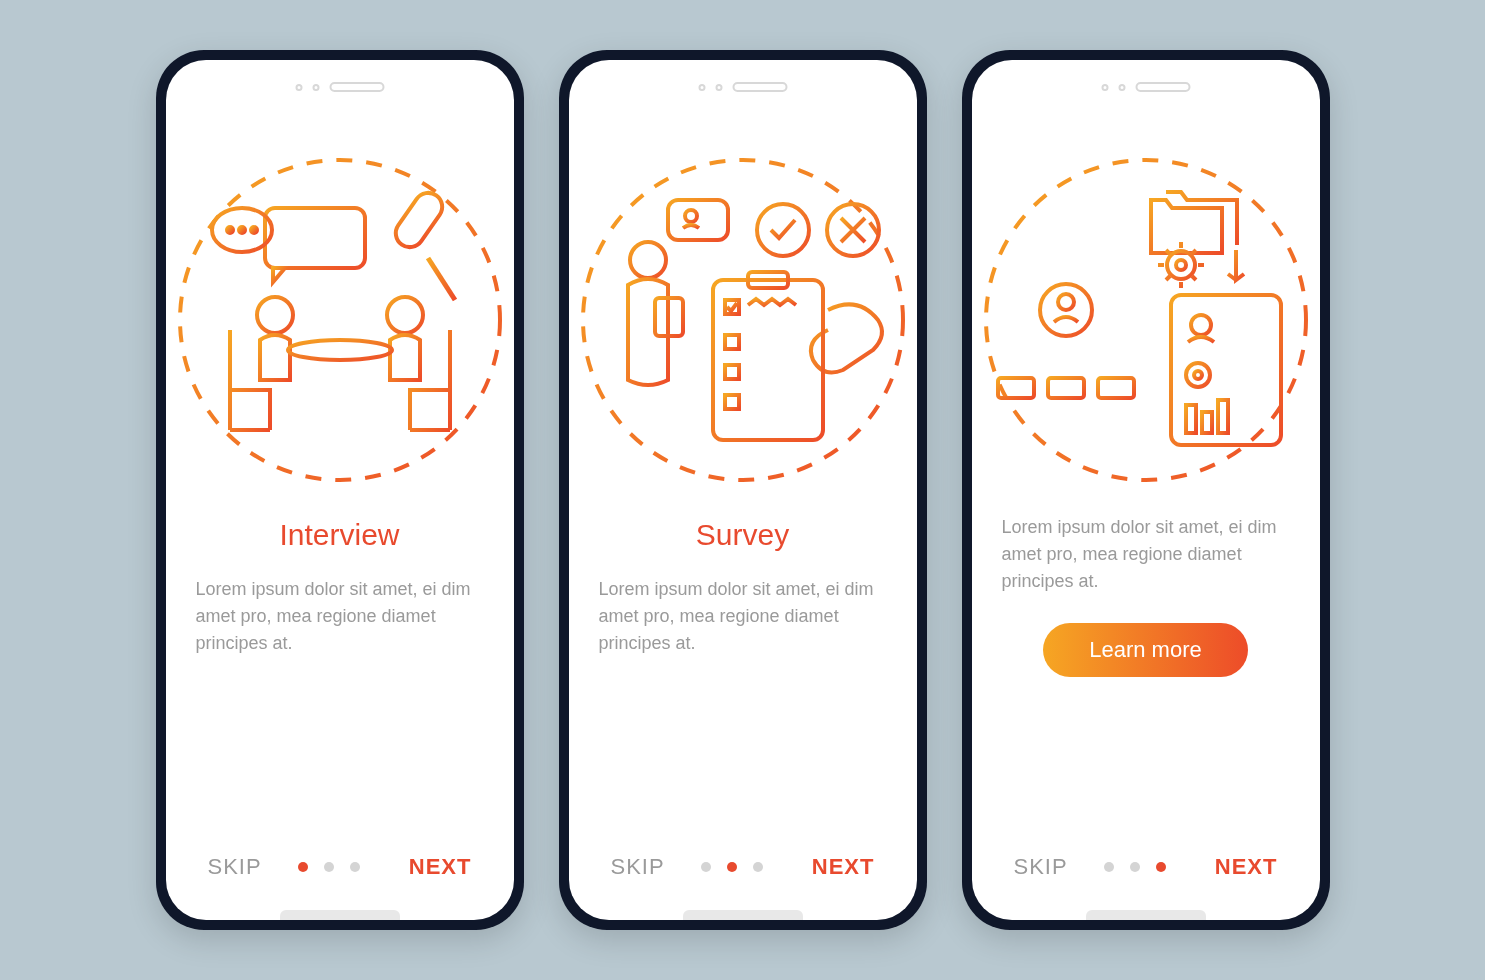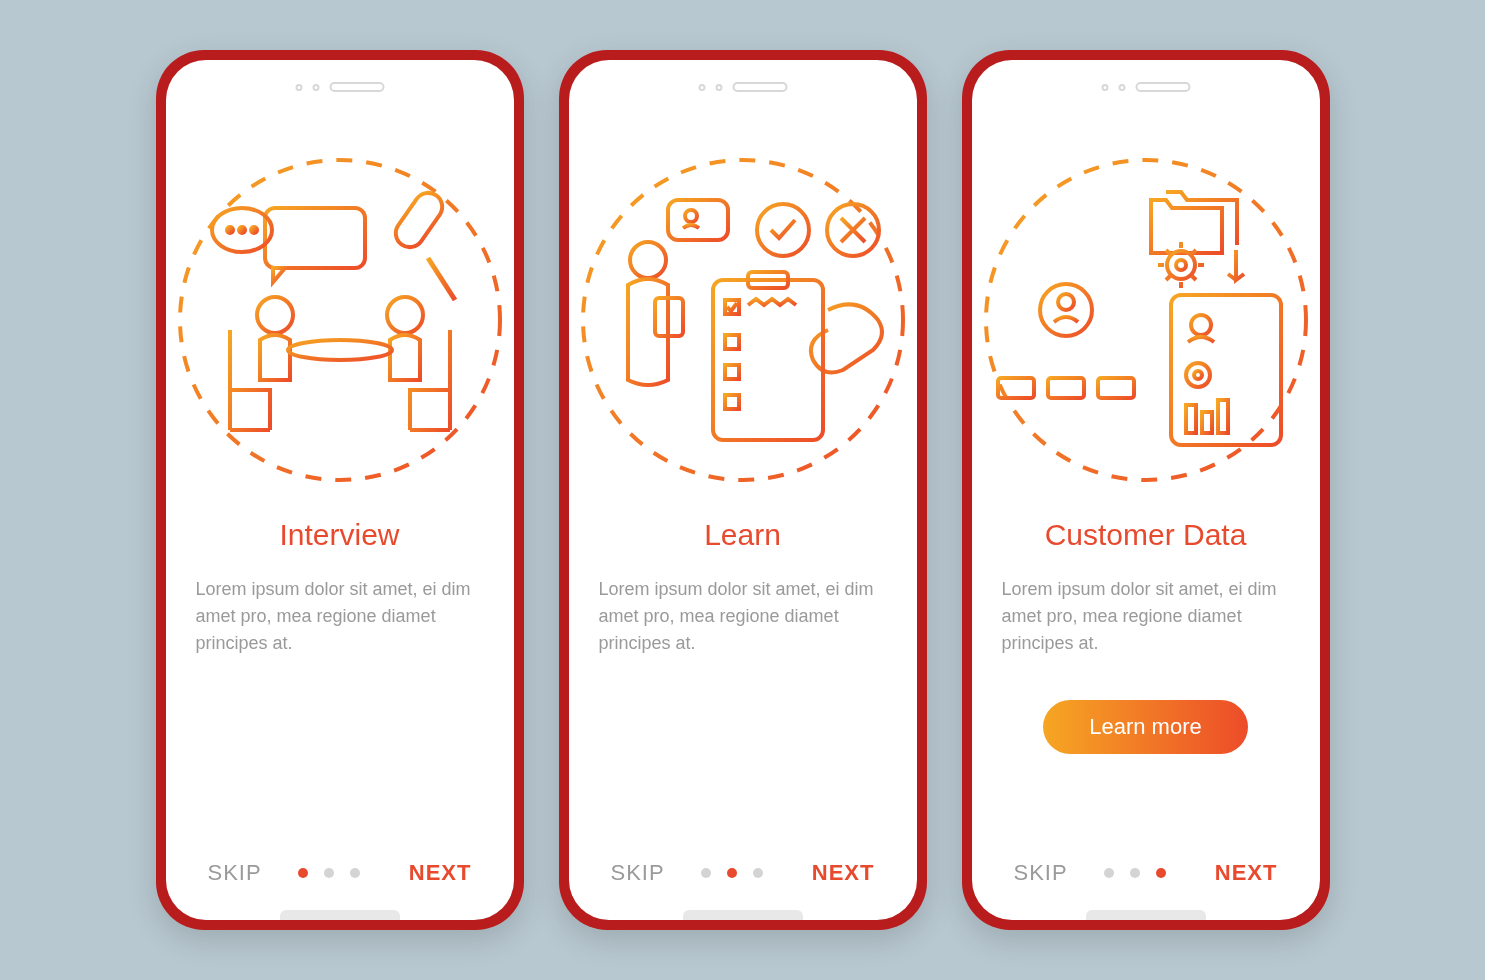--- a/index.html
+++ b/index.html
@@ -9,21 +9,21 @@
     height: 980px;
     display: flex;
     justify-content: center;
     align-items: center;
     gap: 35px;
     font-family: Arial, Helvetica, sans-serif;
   }
   .phone {
     width: 368px;
     height: 880px;
-    background: #b91c1c;
+    background: #0f172a;
     border-radius: 48px;
     padding: 10px;
     box-shadow: 0 10px 30px rgba(0,0,0,0.15);
     position: relative;
   }
   .screen {
     width: 100%;
     height: 100%;
     background: #fff;
     border-radius: 40px;
@@ -61,32 +61,32 @@
   }
   .desc {
     color: #9a9a9a;
     font-size: 18px;
     line-height: 1.5;
     text-align: left;
     margin-top: 24px;
     max-width: 330px;
   }
   .cta {
-    margin-top: 43px;
+    margin-top: 28px;
     padding: 14px 46px;
     background: linear-gradient(90deg, #f6a623, #ed4c29);
     color: #fff;
     font-size: 22px;
     border-radius: 30px;
     border: none;
     cursor: pointer;
   }
   .footer {
     position: absolute;
-    bottom: 34px;
+    bottom: 40px;
     left: 42px;
     right: 42px;
     display: flex;
     justify-content: space-between;
     align-items: center;
   }
   .skip { color: #9a9a9a; font-size: 22px; letter-spacing: 1px; cursor: pointer; }
   .next { color: #e84a2e; font-size: 22px; font-weight: 600; letter-spacing: 1px; cursor: pointer; margin-left: 12px; }
   .dots { display: flex; gap: 16px; }
   .dots .d { width: 10px; height: 10px; border-radius: 50%; background: #d4d4d4; }
@@ -202,21 +202,21 @@
           <path d="M175 155 l8 -6 l8 6 l8 -6 l8 6 l8 -6 l8 6"></path>
           <rect x="152" y="185" width="14" height="14"></rect>
             <line x1="175" y1="192" x2="238" y2="192"></line>
           <rect x="152" y="215" width="14" height="14"></rect>
             <line x1="175" y1="222" x2="238" y2="222"></line>
           <rect x="152" y="245" width="14" height="14"></rect>
             <line x1="175" y1="252" x2="238" y2="252"></line>
         </g>
       </svg>
     </div>
-    <h2 class="title">Learn</h2>
+    <h2 class="title">Survey</h2>
     <p class="desc">Lorem ipsum dolor sit amet, ei dim amet pro, mea regione diamet principes at.</p>
     <div class="footer">
       <span class="skip">SKIP</span>
       <div class="dots">
         <span class="d"></span>
         <span class="d active"></span>
         <span class="d"></span>
       </div>
       <span class="next">NEXT</span>
     </div>
@@ -271,21 +271,20 @@
           <line x1="245" y1="218" x2="295" y2="218"></line>
             <line x1="245" y1="232" x2="295" y2="232"></line>
           <rect x="210" y="255" width="10" height="28"></rect>
             <rect x="226" y="262" width="10" height="21"></rect>
             <rect x="242" y="250" width="10" height="33"></rect>
           <line x1="262" y1="265" x2="295" y2="265"></line>
             <line x1="262" y1="278" x2="295" y2="278"></line>
         </g>
       </svg>
     </div>
-    <h2 class="title">Customer Data</h2>
     <p class="desc">Lorem ipsum dolor sit amet, ei dim amet pro, mea regione diamet principes at.</p>
     <button class="cta">Learn more</button>
     <div class="footer">
       <span class="skip">SKIP</span>
       <div class="dots">
         <span class="d"></span>
         <span class="d"></span>
         <span class="d active"></span>
       </div>
       <span class="next">NEXT</span>

